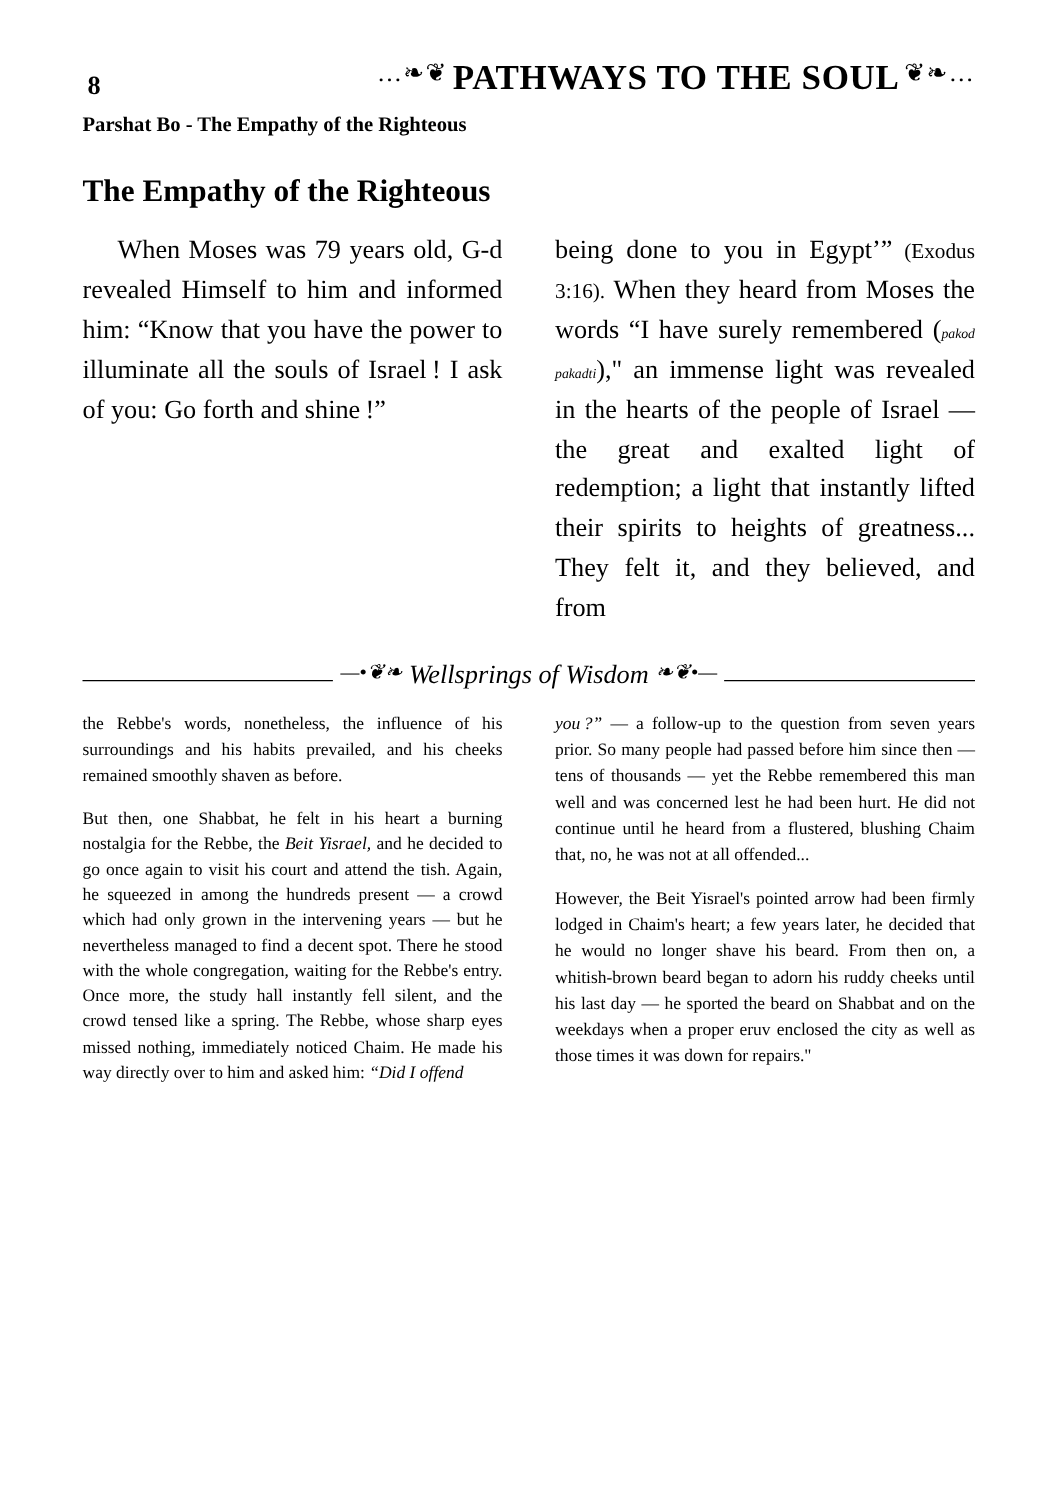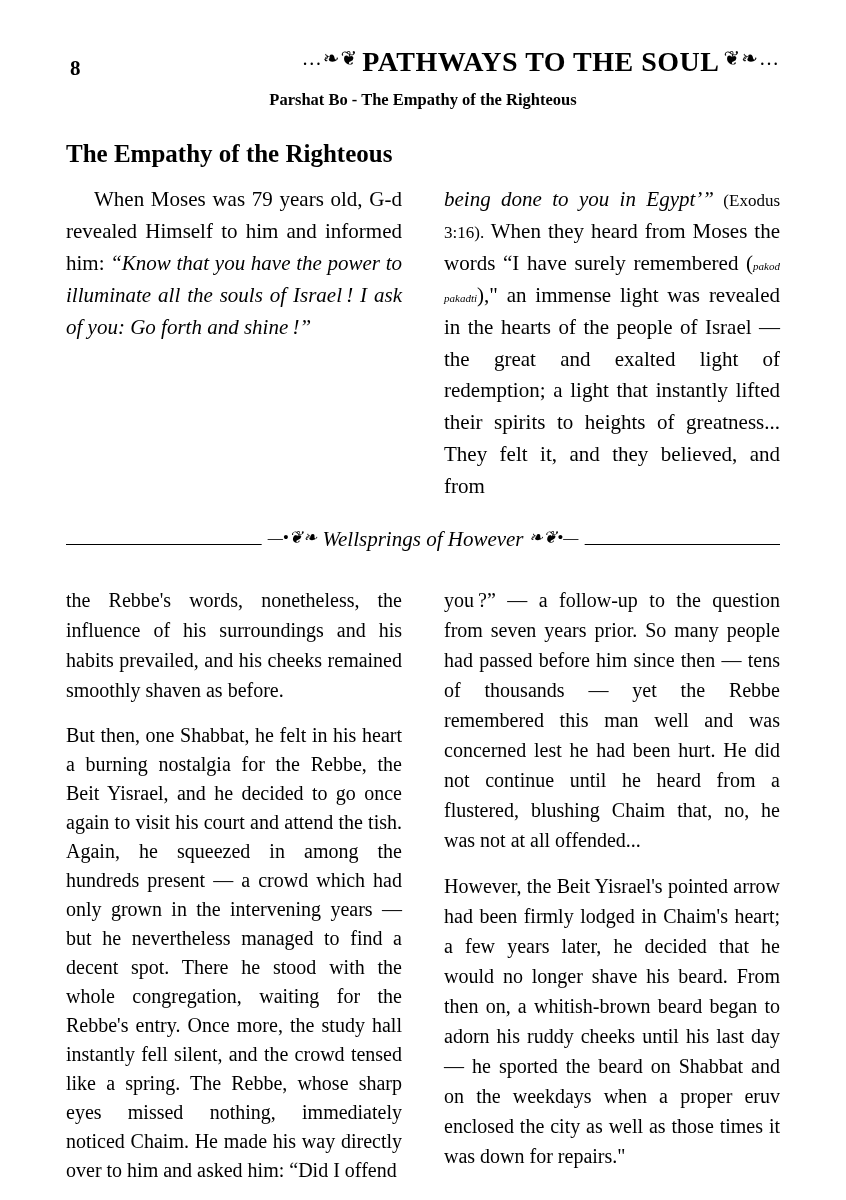--- a/index.html
+++ b/index.html
@@ -50,21 +50,21 @@
     letter-spacing: 1px;
   }
   .head-title {
     font-family: "Liberation Serif", serif;
     font-weight: bold;
     font-size: 28px;
     letter-spacing: 0.5px;
   }
   .subhead {
     margin: 4px 66px 12px 66px;
-    text-align: center;
+    text-align: left;
     font-family: "Liberation Serif", serif;
     font-weight: bold;
     font-size: 16.5px;
   }
 
   
   .article-title {
     margin: 30px 66px 0 66px;
     text-align: left;
     font-family: "Liberation Serif", serif;
@@ -85,21 +85,20 @@
     margin: 0 0 14px 0;
     font-size: 21px;
     line-height: 1.52;
     text-align: justify;
     text-justify: inter-word;
   }
   .main-cols p.indent {
     text-indent: 28px;
   }
   .q {
-    font-style: italic;
   }
   .small-ref {
     font-size: 17px;
     font-style: normal;
   }
   .inline-heb {
     font-style: italic;
     font-size: 11px;
   }
 
@@ -134,27 +133,27 @@
   }
 
   
   .lower-cols {
     margin: 8px 66px 0 66px;
     display: flex;
     gap: 42px;
   }
   .lower-cols .col { width: 336px; }
   .lower-cols p {
-    margin: 16px 0 14px 0;
-    font-size: 20px;
+    margin: 0 0 14px 0;
+    font-size: 14px;
     line-height: 1.5;
     text-align: justify;
   }
   .lower-cols p.tight { line-height: 1.45; }
-  .ital { }
+  .ital { font-style: italic; }
 </style>
 </head>
 <body>
 
 <div class="page">
 
   <div class="running-head">
     <div class="folio">8</div>
     <div class="head-title-wrap">
       <span class="head-orn-left">…❧❦</span>
@@ -173,21 +172,21 @@
     </div>
     <div class="col">
       <p><span class="q">being done to you in Egypt’”</span><span class="small-ref"> (Exodus 3:16).</span><span> When they heard from Moses the words “I have surely remembered (</span><span class="inline-heb">pakod pakadti</span><span>)," an immense light was revealed in the hearts of the people of Israel — the great and exalted light of redemption; a light that instantly lifted their spirits to heights of greatness... They felt it, and they believed, and from</span></p>
     </div>
   </div>
 
   <div class="divider">
     <div class="rule"></div>
     <div class="label">
       <span class="orn">—•❦❧</span>
-      <span>Wellsprings of However</span>
+      <span>Wellsprings of Wisdom</span>
       <span class="orn">❧❦•—</span>
     </div>
   </div>
 
   <div class="lower-cols">
     <div class="col">
       <p>the Rebbe's words, nonetheless, the influence of his surroundings and his habits prevailed, and his cheeks remained smoothly shaven as before.</p>
       <p class="tight"><span>But then, one Shabbat, he felt in his heart a burning nostalgia for the Rebbe, the </span><span class="ital">Beit Yisrael,</span><span> and he decided to go once again to visit his court and attend the tish. Again, he squeezed in among the hundreds present — a crowd which had only grown in the intervening years — but he nevertheless managed to find a decent spot. There he stood with the whole congregation, waiting for the Rebbe's entry. Once more, the study hall instantly fell silent, and the crowd tensed like a spring. The Rebbe, whose sharp eyes missed nothing, immediately noticed Chaim. He made his way directly over to him and asked him: </span><span class="ital">“Did I offend</span></p>
     </div>
     <div class="col">

